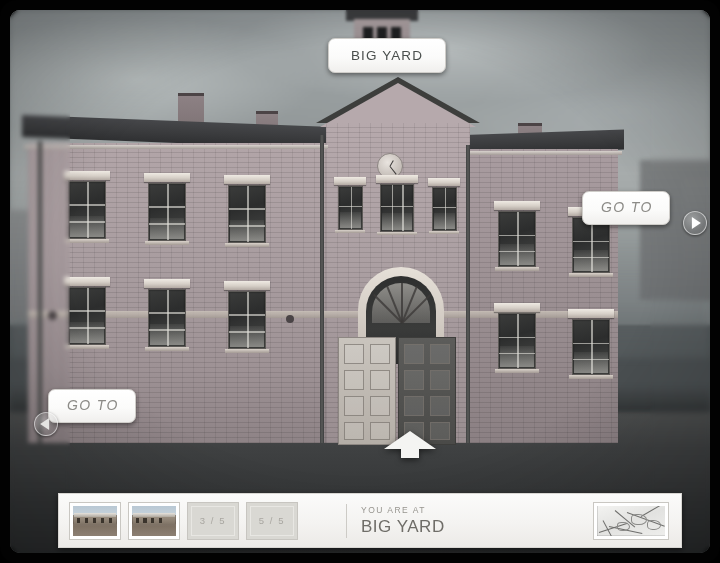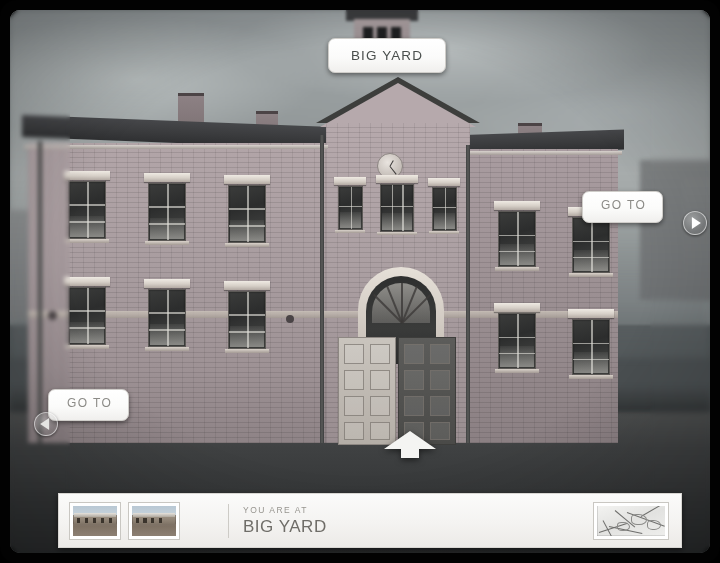--- a/index.html
+++ b/index.html
@@ -233,22 +233,22 @@
     cursor: pointer;
   }
 
   #label-big-yard {
     left: 318px; top: 28px; padding: 9px 22px;
     font-size: 13.5px; letter-spacing: 1.1px; color: #4a4f4d;
   }
 
   .goto-pill { padding: 6px 16px 8px 18px; }
   .goto-kicker {
-    display:block; font-size: 12px; letter-spacing: 1.4px;
-    color: #8c8b87; text-transform: uppercase; line-height: 1.3;
+    display:block; font-size: 14px; letter-spacing: 1.4px;
+    color: #8c8b87; text-transform: uppercase; line-height: 1.3; font-style: italic;
   }
   .goto-name {
     display:block; font-size: 14px; letter-spacing: .6px;
     color: #595d5b; line-height: 1.25;
   }
 
   #label-entrance { left: 572px; top: 181px; }
   #label-old-kiln { left: 38px;  top: 379px; }
 
   
@@ -639,22 +639,28 @@
             <div class="tp-roof"></div>
             <div class="tp-wall"></div>
             <div class="tp-win" style="left:8%;"></div>
             <div class="tp-win" style="left:26%;"></div>
             <div class="tp-win" style="left:44%;"></div>
             <div class="tp-win" style="left:62%;"></div>
             <div class="tp-ground"></div>
           </div>
         </div>
 
-
-
+        <div class="thumb-placeholder">
+          <div class="tph-inner">3 / 5</div>
+        </div>
+
+
+        <div class="thumb-placeholder">
+          <div class="tph-inner">5 / 5</div>
+        </div>
       </div>
 
       <div class="bar-divider"></div>
 
       <div class="location-block">
         <span class="loc-kicker">YOU ARE AT</span>
         <span class="loc-name">BIG YARD</span>
       </div>
 
       <div id="map-thumb">

